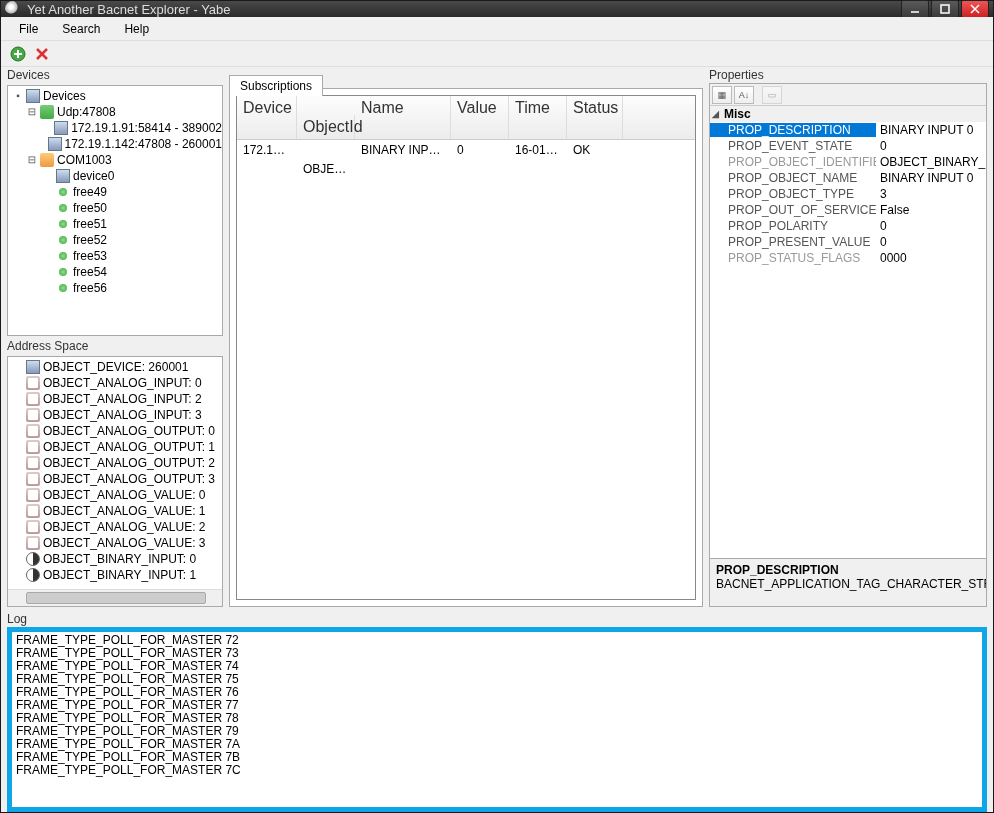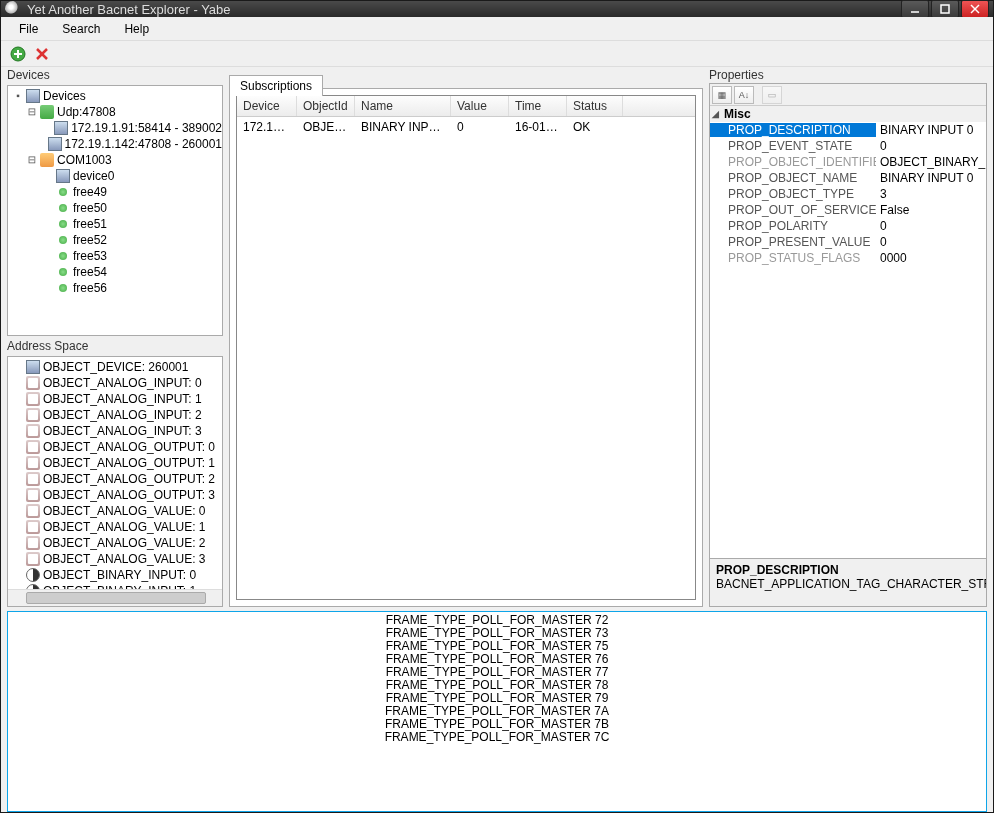--- a/index.html
+++ b/index.html
@@ -37,39 +37,39 @@
 .ico-obj { background: linear-gradient(#dcc,#b99); border-radius: 2px; position: relative; }
 .ico-obj::after { content:""; position:absolute; inset:2px; background:#fff; border-radius:1px; }
 .ico-bin { background: conic-gradient(#333 0 50%, #fff 50% 100%); border-radius: 50%; border: 1px solid #666; }
 .indent1 { padding-left: 18px; }
 .indent2 { padding-left: 34px; }
 .tab-holder { display: flex; }
 .tab { background: #fff; border: 1px solid #aaa; border-bottom: none; padding: 3px 10px; position: relative; top: 8px; z-index: 2; }
 .mid-panel { border: 1px solid #aaa; background: #fff; flex: 1; padding: 6px; }
 .inner-panel { border: 1px solid #888; height: 100%; background: #fff; }
 .thead { display: flex; background: linear-gradient(#fdfdfd,#ececec); border-bottom: 1px solid #ccc; }
-.th { padding: 3px 6px; border-right: 1px solid #ddd; font-size: 12px; color: #333; }
+.th { padding: 3px 6px; border-right: 1px solid #ddd; font-size: 16px; color: #333; }
 .trow { display: flex; }
 .td { padding: 3px 6px; font-size: 12px; white-space: nowrap; overflow: hidden; text-overflow: ellipsis; }
-.c-dev { width: 60px; } .c-obj { width: 58px; } .c-name { width: 96px; } .c-val { width: 58px; } .c-time { width: 58px; } .c-stat { width: 56px; }
+.c-dev { width: 60px; } .c-obj { width: 58px; margin-top: 19px; } .c-name { width: 96px; } .c-val { width: 58px; } .c-time { width: 58px; } .c-stat { width: 56px; }
 .prop-toolbar { height: 22px; display: flex; align-items: center; gap: 2px; padding: 2px; border-bottom: 1px solid #ccc; background:#f0f0f0; }
 .ptbtn { width: 20px; height: 18px; border: 1px solid #bbb; background: linear-gradient(#fff,#eee); cursor: pointer; display:flex; align-items:center; justify-content:center; font-size:9px; color:#555; }
 .ptbtn.dis { opacity: 0.5; }
 .prop-grid { background: #fff; flex: 1; overflow: hidden; }
 .prop-cat { background: #f0f0f0; display: flex; align-items: center; padding: 1px 2px; font-weight: bold; }
 .prop-cat .exp2 { width: 12px; font-size: 9px; color: #555; }
 .prop-row { display: flex; height: 16px; align-items: center; }
 .prop-row.sel .pk { background: #0078d7; color: #fff; }
 .pk { width: 166px; padding-left: 18px; color: #555; white-space: nowrap; overflow: hidden; }
 .pk.ro { color: #999; }
 .pv { flex: 1; padding-left: 4px; white-space: nowrap; overflow: hidden; }
 .prop-desc { border-top: 1px solid #aaa; background: #f0f0f0; padding: 4px 6px; height: 48px; }
 .prop-desc .pd-title { font-weight: bold; }
 .log-area { flex: 1; display: flex; flex-direction: column; margin-top: 4px; }
-.log-panel { background: #fff; border: 1px solid #0ea5e9; flex: 1; overflow-y: scroll; padding: 2px 4px; font-size: 12px; line-height: 13px; text-align: center; }
+.log-panel { background: #fff; border: 5px solid #0ea5e9; flex: 1; overflow-y: scroll; padding: 2px 4px; font-size: 12px; line-height: 13px; }
 .addr-panel .scroll { overflow-y: scroll; }
 .hscroll { height: 17px; background: #f0f0f0; border-top: 1px solid #ddd; position: relative; }
 .hscroll .thumb { position: absolute; left: 18px; top: 2px; height: 12px; width: 180px; background: #cdcdcd; border: 1px solid #aaa; border-radius: 2px; }
 </style>
 </head>
 <body>
 
 <div class="window">
   <div class="titlebar">
     <div class="ticon"></div>
@@ -197,25 +197,20 @@
             <div class="tree" id="addr-tree">
                 <div class="tree-row">
                   <span class="exp"></span>
                   <span class="ticon2 ico-device"></span>
                   <span>OBJECT_DEVICE: 260001</span>
                 </div>
                 <div class="tree-row">
                   <span class="exp"></span>
                   <span class="ticon2 ico-obj"></span>
                   <span>OBJECT_ANALOG_INPUT: 0</span>
-                </div>
-                <div class="tree-row">
-                  <span class="exp"></span>
-                  <span class="ticon2 ico-obj"></span>
-                  <span>OBJECT_ANALOG_INPUT: 1</span>
                 </div>
                 <div class="tree-row">
                   <span class="exp"></span>
                   <span class="ticon2 ico-obj"></span>
                   <span>OBJECT_ANALOG_INPUT: 2</span>
                 </div>
                 <div class="tree-row">
                   <span class="exp"></span>
                   <span class="ticon2 ico-obj"></span>
                   <span>OBJECT_ANALOG_INPUT: 3</span>
@@ -359,23 +354,25 @@
             </div>
           <div class="prop-desc">
             <div class="pd-title">PROP_DESCRIPTION</div>
             <div>BACNET_APPLICATION_TAG_CHARACTER_STRING</div>
           </div>
         </div>
       </div>
     </div>
 
     <div class="log-area">
+      <div class="panel-label">Log</div>
       <div class="log-panel" id="log-panel">
           <div>FRAME_TYPE_POLL_FOR_MASTER 72</div>
           <div>FRAME_TYPE_POLL_FOR_MASTER 73</div>
+          <div>FRAME_TYPE_POLL_FOR_MASTER 74</div>
           <div>FRAME_TYPE_POLL_FOR_MASTER 75</div>
           <div>FRAME_TYPE_POLL_FOR_MASTER 76</div>
           <div>FRAME_TYPE_POLL_FOR_MASTER 77</div>
           <div>FRAME_TYPE_POLL_FOR_MASTER 78</div>
           <div>FRAME_TYPE_POLL_FOR_MASTER 79</div>
           <div>FRAME_TYPE_POLL_FOR_MASTER 7A</div>
           <div>FRAME_TYPE_POLL_FOR_MASTER 7B</div>
           <div>FRAME_TYPE_POLL_FOR_MASTER 7C</div>
         </div>
     </div>

